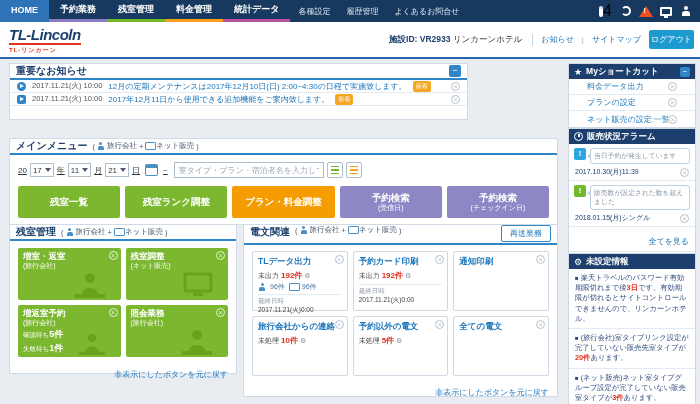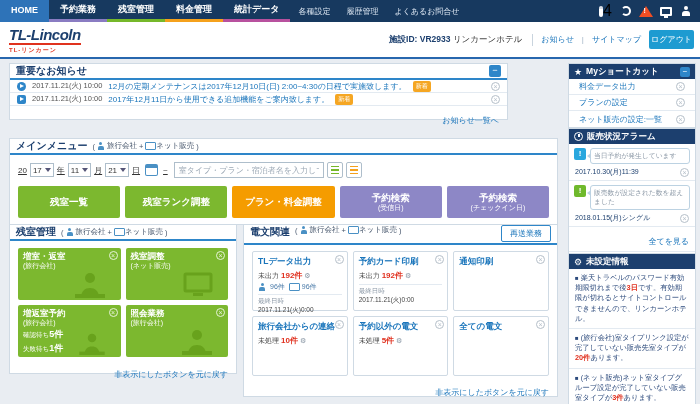--- a/index.html
+++ b/index.html
@@ -48,21 +48,21 @@
   .p-scope{ font-size:7.5px; color:#44546a; margin-left:5px; display:flex; align-items:center; gap:2px; }
   .minus-btn{ margin-left:auto; width:12px; height:12px; background:#2e86c9; color:#fff; font-size:9px; line-height:11px; text-align:center; border-radius:2px; cursor:pointer; }
   .sc-person{ position:relative; width:8px; height:8px; display:inline-block; }
   .sc-person:before{ content:""; position:absolute; left:2.5px; top:0; width:3px; height:3px; background:#4a90c4; border-radius:50%; }
   .sc-person:after{ content:""; position:absolute; left:1px; top:4px; width:6px; height:4px; background:#4a90c4; border-radius:2px 2px 0 0; }
   .sc-mon{ position:relative; width:9px; height:8px; display:inline-block; }
   .sc-mon:before{ content:""; position:absolute; left:0; top:0; width:9px; height:6px; border:1.5px solid #4a90c4; border-radius:1px; }
   .sc-mon:after{ content:""; position:absolute; left:2.5px; bottom:0; width:4px; height:1.5px; background:#4a90c4; }
   .close-x{ width:9px; height:9px; border:1px solid #b5bfc9; border-radius:50%; color:#b5bfc9; font-size:7px; line-height:7px; text-align:center; cursor:pointer; flex:none; }
   
-  .notices{ left:9px; top:63px; width:499px; height:57px; }
+  .notices{ left:9px; top:63px; width:459px; height:57px; }
   .n-row{ display:flex; align-items:center; gap:6px; padding:0 7px; height:13px; border-bottom:1px solid #e3eaf1; }
   .n-ico{ width:9px; height:9px; background:#2e86c9; border-radius:50%; position:relative; flex:none; }
   .n-ico.sq{ border-radius:2px; }
   .n-ico:after{ content:""; position:absolute; left:2.5px; top:2px; width:0; height:0; border-top:2.5px solid transparent; border-bottom:2.5px solid transparent; border-left:4px solid #fff; }
   .n-date{ font-size:7.5px; color:#555; flex:none; }
   .n-text{ font-size:8px; color:#1a75bb; white-space:nowrap; overflow:hidden; cursor:pointer; }
   .n-badge{ background:#f5a623; color:#fff; font-size:6px; padding:1px 3px; border-radius:2px; flex:none; }
   .n-row .close-x{ margin-left:auto; }
   .n-foot{ text-align:right; padding:3px 8px 0 0; }
   .link{ color:#1a75bb; font-size:8px; cursor:pointer; }
@@ -112,21 +112,21 @@
   
   .side{ position:absolute; left:568px; width:128px; background:#fff; border:1px solid #cfdae4; }
   .s-head{ background:#1c3f6e; color:#fff; height:15px; display:flex; align-items:center; gap:4px; padding:0 5px; }
   .s-title{ font-size:8.5px; font-weight:bold; }
   .s-head .minus-btn{ width:10px; height:10px; font-size:8px; line-height:9px; }
   .star{ color:#fff; font-size:9px; }
   .gear-w{ color:#fff; font-size:9px; }
   .clock-w{ width:9px; height:9px; border:1.5px solid #fff; border-radius:50%; position:relative; }
   .clock-w:after{ content:""; position:absolute; left:3px; top:1px; width:1.5px; height:3px; background:#fff; }
   .shortcuts{ top:63px; }
-  .s-row{ display:flex; align-items:center; justify-content:space-between; padding:0 10px; height:16px; border-bottom:1px solid #e3eaf1; }
+  .s-row{ display:flex; align-items:center; justify-content:space-between; padding:0 18px; height:16px; border-bottom:1px solid #e3eaf1; }
   .s-row:last-child{ border-bottom:none; }
   .s-link{ color:#1a75bb; font-size:8px; cursor:pointer; white-space:nowrap; overflow:hidden; }
   .alarm{ top:128px; }
   .al-item{ display:flex; align-items:flex-start; gap:4px; padding:4px 5px 0 5px; }
   .al-ico{ width:12px; height:12px; border-radius:2px; color:#fff; font-size:8px; font-weight:bold; text-align:center; line-height:12px; flex:none; }
   .al-ico.blue{ background:#29a7de; } .al-ico.green{ background:#6fb92c; }
   .bubble{ position:relative; border:1px solid #bcd2e2; border-radius:3px; font-size:6.8px; color:#8a97a5; padding:3px 3px; flex:1; line-height:1.25; }
   .bubble:before{ content:""; position:absolute; left:-4px; top:4px; border-top:3px solid transparent; border-bottom:3px solid transparent; border-right:4px solid #bcd2e2; }
   .al-meta{ display:flex; align-items:center; justify-content:space-between; padding:3px 6px; border-bottom:1px solid #e3eaf1; }
   .al-date{ font-size:7px; color:#1c3f6e; }
@@ -199,21 +199,20 @@
       <span class="n-badge">新着</span>
       <span class="close-x">×</span>
     </div>
     <div class="n-row">
       <span class="n-ico sq"></span>
       <span class="n-date">2017.11.21(火) 10:00</span>
       <span class="n-text">2017年12月11日から使用できる追加機能をご案内致します。</span>
       <span class="n-badge">新着</span>
       <span class="close-x">×</span>
     </div>
-    <div class="n-foot"><span class="link">お知らせ一覧へ</span></div>
   </section>
 
   <section class="panel mainmenu">
     <div class="p-head">
       <span class="p-title">メインメニュー</span>
       <span class="p-scope">
         <span>(</span>
           <span class="sc-person"></span>
           <span>旅行会社</span>
           <span>+</span>

